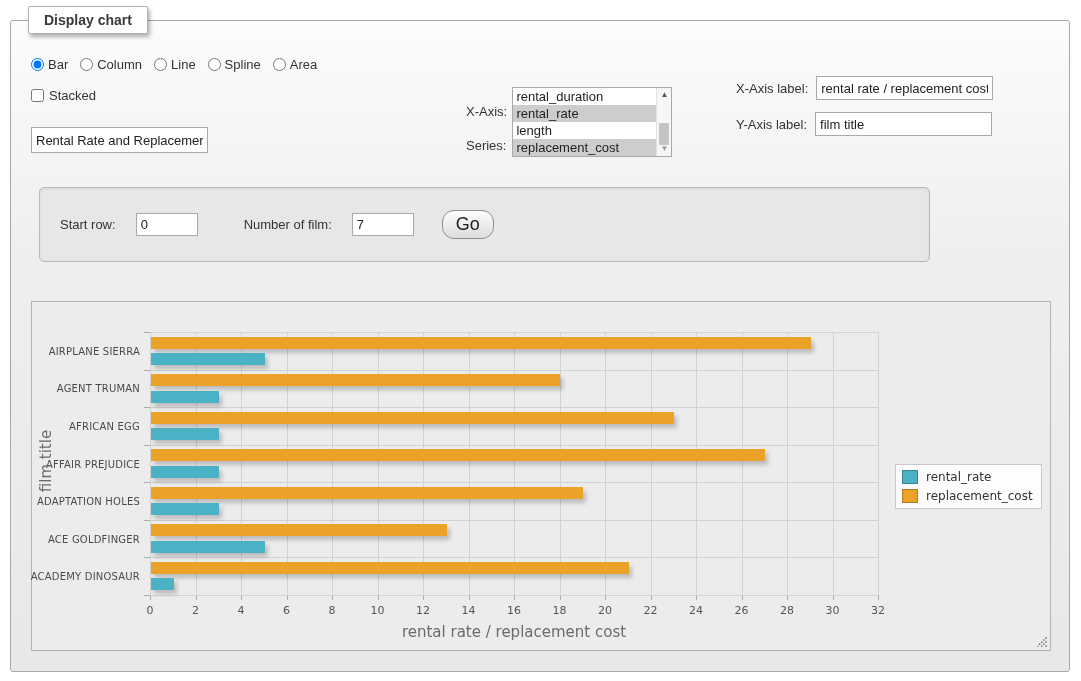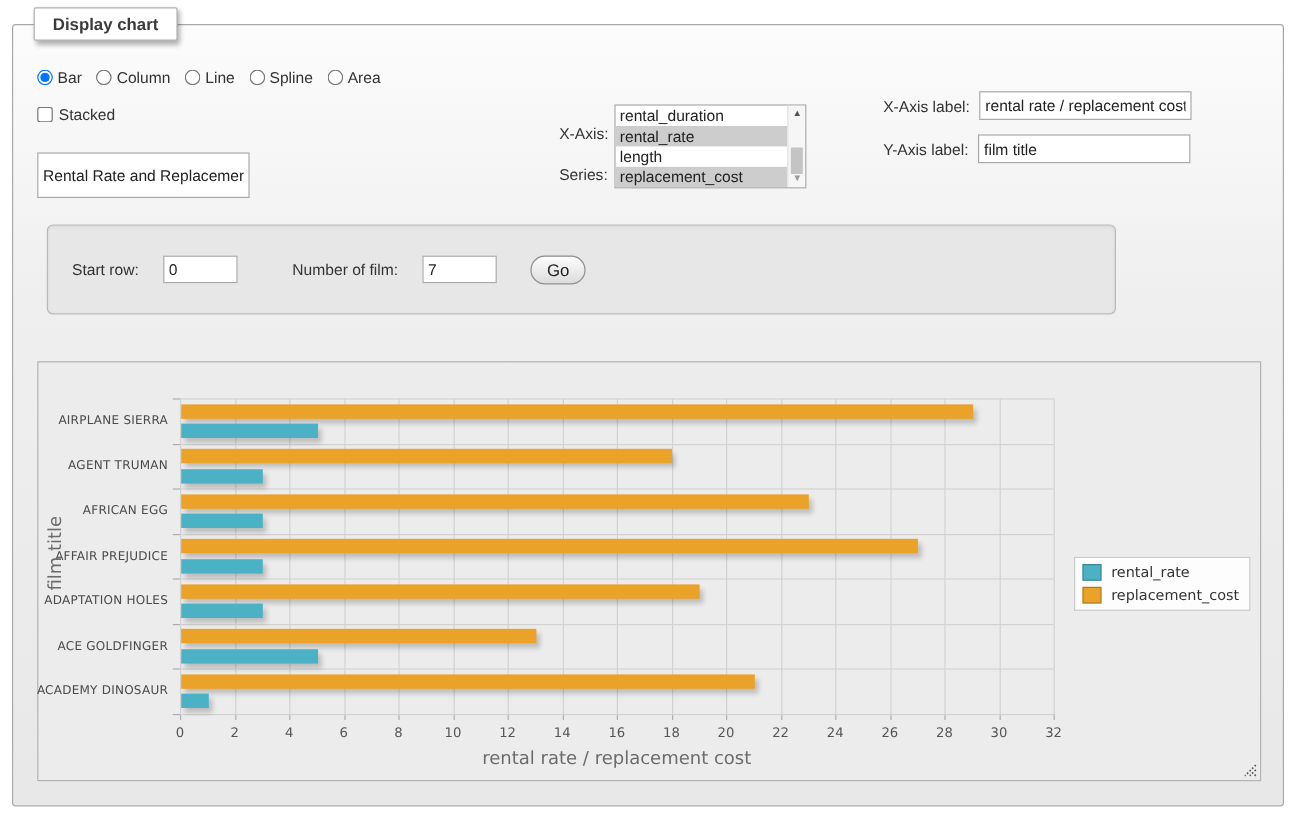--- a/index.html
+++ b/index.html
@@ -21,21 +21,21 @@
 
   
   .ctl-label { font-size: 13px; color: #333; }
   .radio-row { position: absolute; left: 20px; top: 36px; display: flex; align-items: center; gap: 4px; font-size: 13px; }
   .radio-row label { margin-right: 8px; display: inline-flex; align-items: center; gap: 4px; }
   .stacked-row { position: absolute; left: 20px; top: 67px; display: flex; align-items: center; gap: 5px; font-size: 13px; }
   input[type="text"] {
     border: 1px solid #a9a9a9; background: #fff; font-size: 13px;
     font-family: "Liberation Sans", sans-serif; padding: 2px 4px; color: #222;
   }
-  .title-input { position: absolute; left: 20px; top: 106px; width: 177px; height: 38px; }
+  .title-input { position: absolute; left: 20px; top: 106px; width: 177px; height: 26px; }
 
   .xaxis-row { position: absolute; left: 455px; top: 38px; display: flex; align-items: center; gap: 6px; margin-top: 40px; }
   .fake-select {
     width: 153px; height: 24px; background: #fff; border: 1px solid #a9a9a9;
     display: flex; align-items: center; justify-content: flex-end;
     padding: 0 6px; font-size: 13px; color: #222; cursor: default;
   }
   .fake-select .arrow { font-size: 9px; color: #111; }
 
   .series-row { position: absolute; left: 455px; top: 66px; display: flex; align-items: flex-end; gap: 6px; }
@@ -63,21 +63,21 @@
   
   .rows-box {
     position: absolute; left: 28px; top: 166px; width: 891px; height: 75px;
     background: #e7e7e7; border: 1px solid #b9b9b9; border-radius: 5px;
     box-shadow: inset 0 1px 3px rgba(0,0,0,0.08);
     display: flex; align-items: center; padding-left: 20px; gap: 20px;
   }
   .rows-box input { width: 62px; height: 23px; }
   .rows-box .spacer { width: 6px; }
   .go-btn {
-    margin-left: 8px; padding: 3px 13px; font-size: 14px; color: #222;
+    margin-left: 8px; padding: 3px 13px; font-size: 18px; color: #222;
     background: linear-gradient(180deg, #fdfdfd, #dcdcdc);
     border: 1px solid #8f8f8f; border-radius: 12px; cursor: pointer;
     font-family: "Liberation Sans", sans-serif;
   }
 
   
   .chart-box {
     position: absolute; left: 20px; top: 280px; width: 1020px; height: 350px;
     background: #ececec; border: 1px solid #b3b3b3;
     font-family: "DejaVu Sans", sans-serif;

